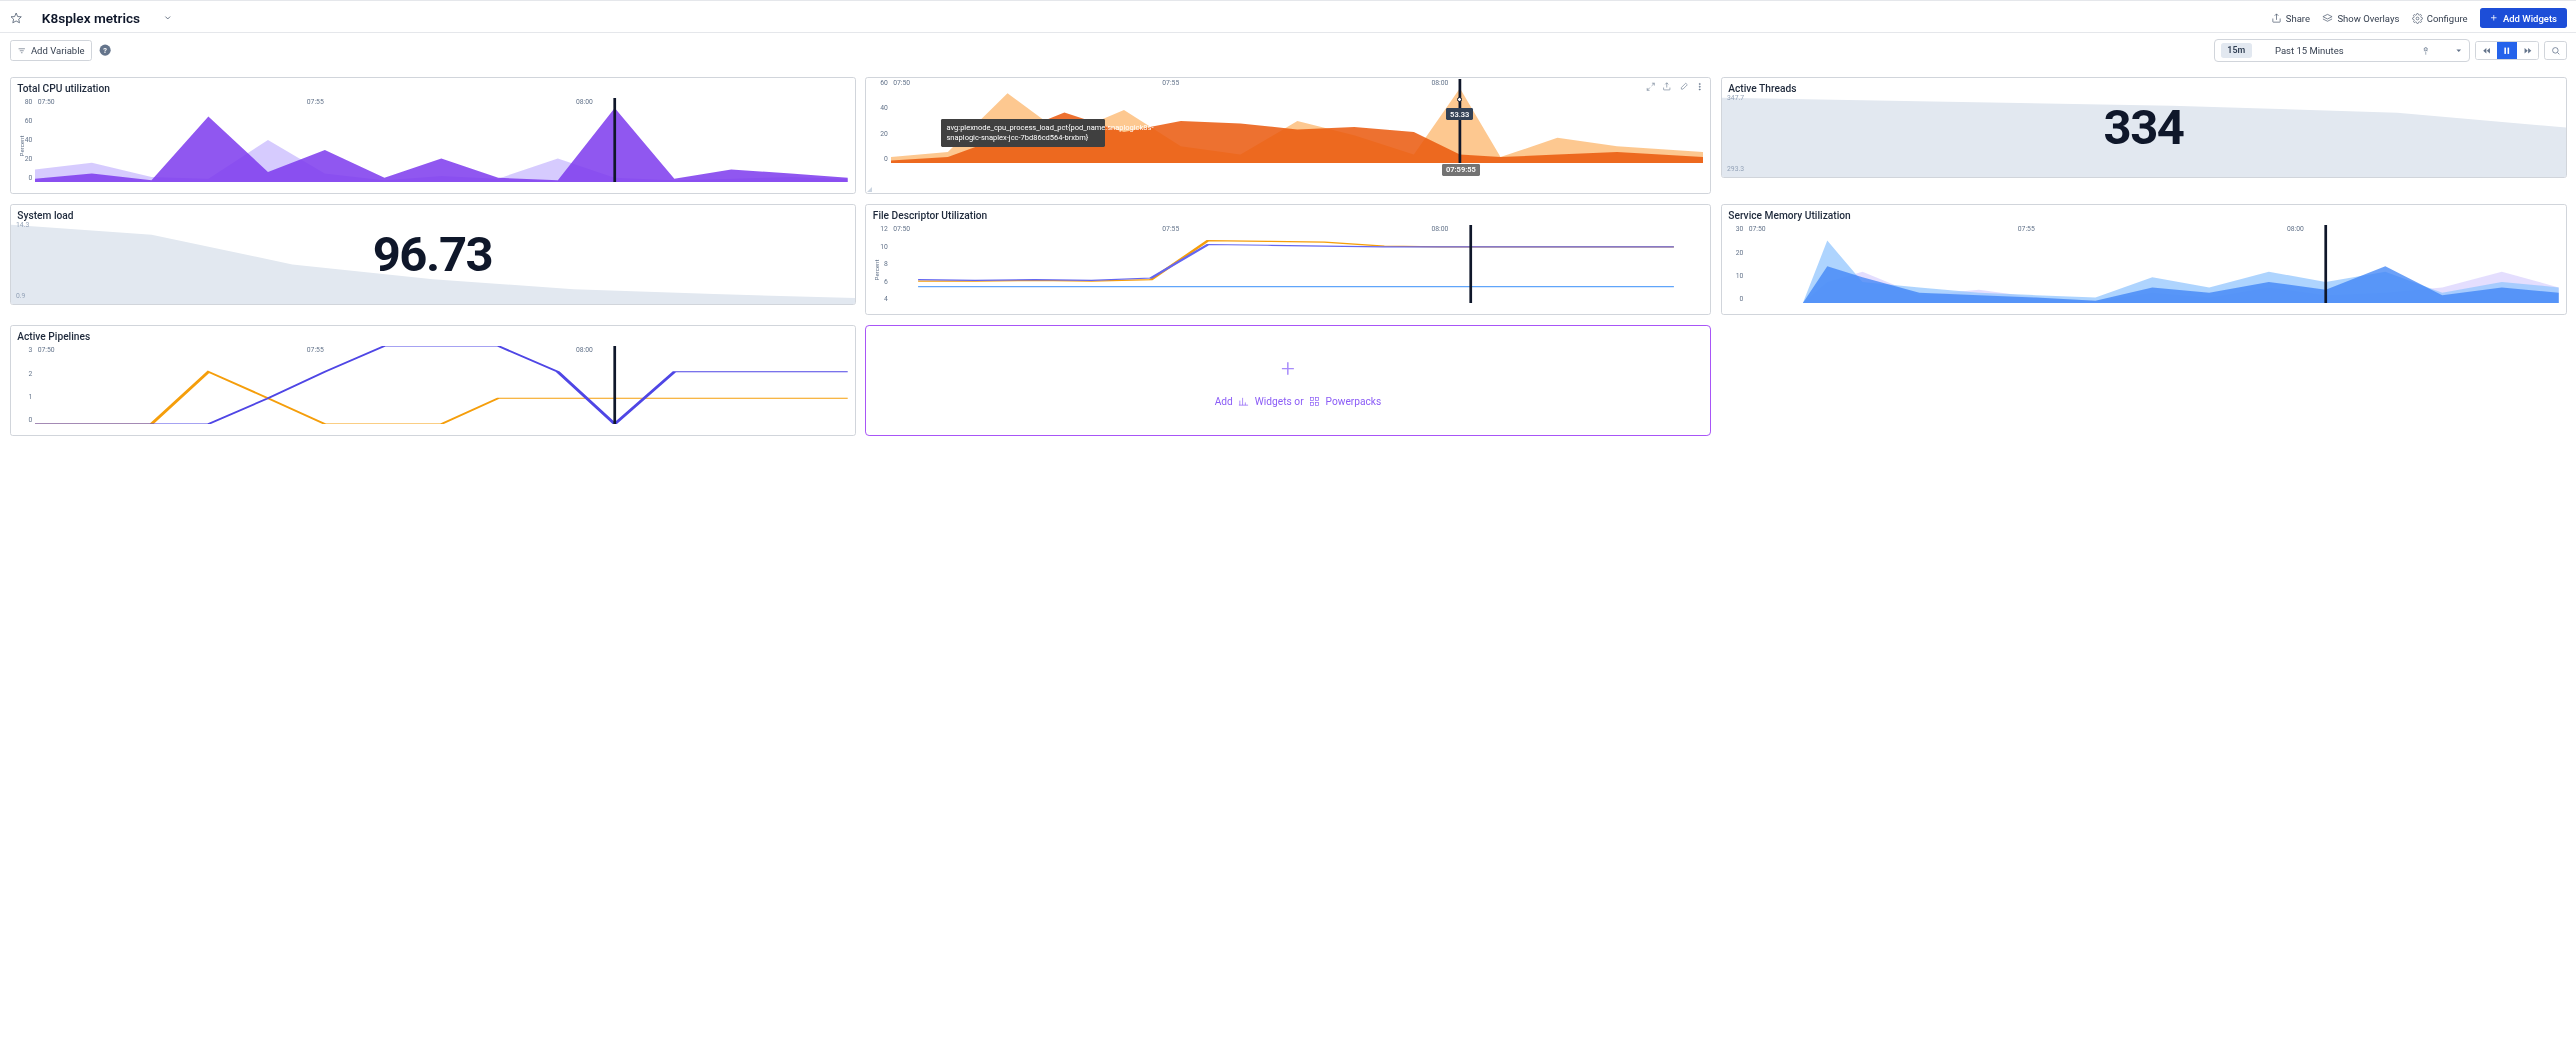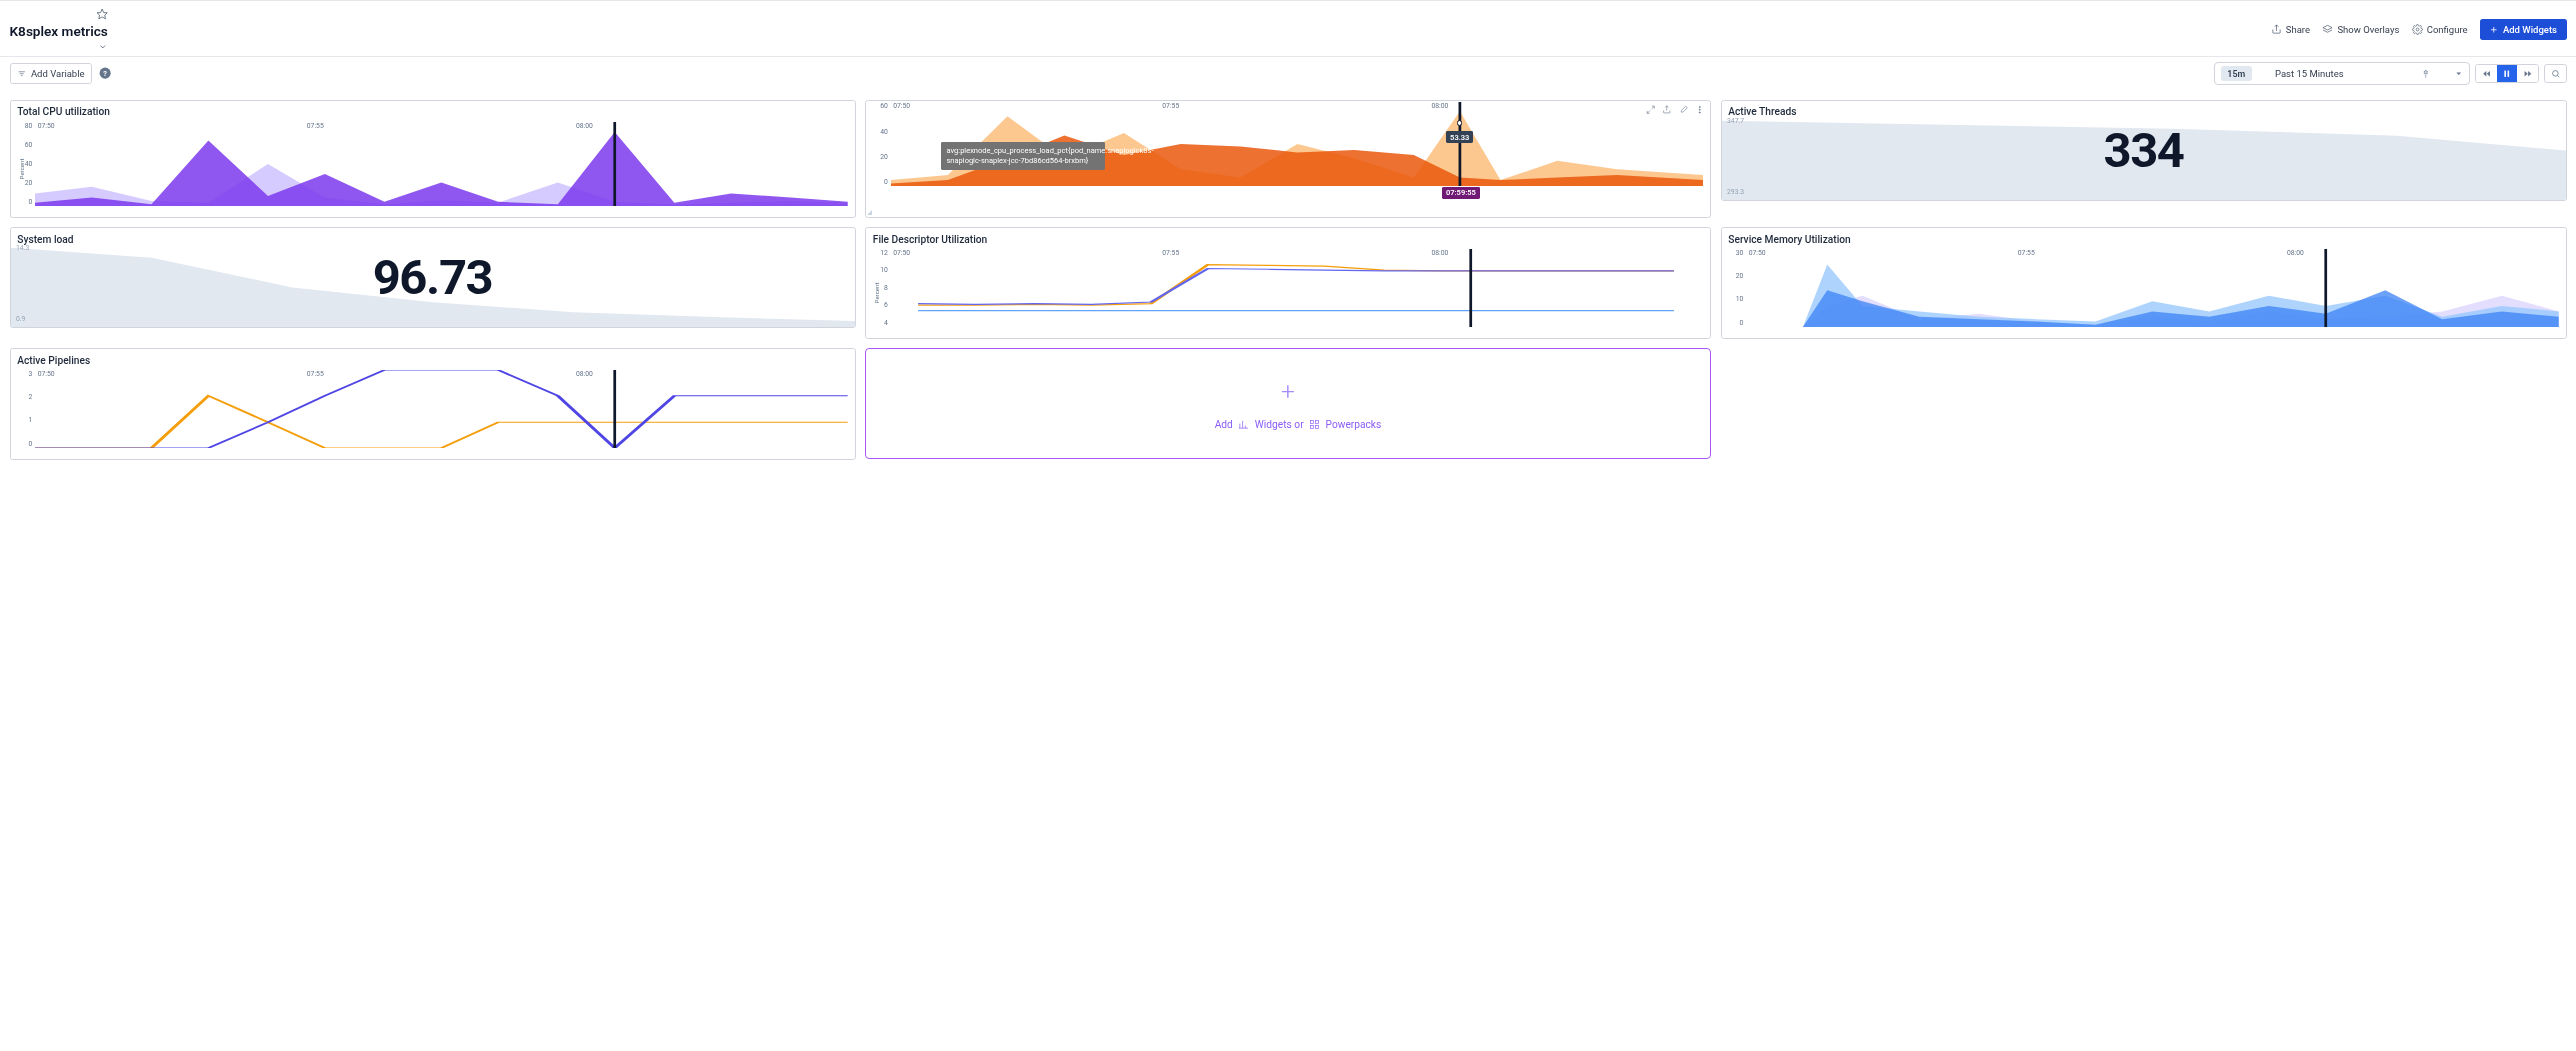--- a/index.html
+++ b/index.html
@@ -1,20 +1,20 @@
 <!DOCTYPE html>
 <html style="font-size:11px"><head>
 <meta charset="utf-8">
 <style>
 * { box-sizing: border-box; margin: 0; padding: 0; font-family: -apple-system, BlinkMacSystemFont, "Segoe UI", Roboto, Helvetica, Arial, sans-serif; }
 body { background: #fff; color: #0f172a; font-size: 9.5px; }
 
 
 .header { display: flex; align-items: center; justify-content: space-between; padding: 6.8px 9.5px 4.1px 9.5px; border-bottom: 0.7px solid #e5e7eb; border-top: 0.7px solid #e5e7eb; }
-.header-left { display: flex; align-items: flex-end; gap: 3px; flex-direction: column; }
+.header-left { display: flex; align-items: center; gap: 20px; }
 .star-icon { width: 12.3px; height: 12.3px; stroke: #475569; fill: none; stroke-width: 1.5; cursor: pointer; }
 .title { font-size: 13.6px; font-weight: 600; color: #0f172a; }
 .chevron { width: 9.5px; height: 9.5px; stroke: #475569; stroke-width: 2; fill: none; cursor: pointer; margin-left: 2.7px; }
 .header-right { display: flex; align-items: center; gap: 12.3px; }
 .hdr-btn { display: flex; align-items: center; gap: 4.1px; color: #374151; cursor: pointer; font-size: 9.5px; }
 .hdr-btn svg { width: 11px; height: 11px; stroke: #475569; fill: none; stroke-width: 1.5; }
 .add-widgets { background: #1d4ed8; color: #fff; padding: 4.8px 9.5px; border-radius: 2.7px; display: flex; align-items: center; gap: 4.1px; cursor: pointer; font-weight: 500; }
 .add-widgets svg { stroke: #fff; fill: none; stroke-width: 2; width: 9.5px; height: 9.5px; }
 
 
@@ -55,23 +55,23 @@
 
 
 .bignum-panel { height: 101px; position: relative; }
 .bignum { position: absolute; inset: 0; display: flex; align-items: center; justify-content: center; font-size: 49px; font-weight: 700; color: #0f172a; letter-spacing: -1.4px; }
 .spark-bg { position: absolute; inset: 0; }
 .spark-bg svg { width: 100%; height: 100%; }
 .side-label-top { position: absolute; top: 16.4px; left: 5.5px; font-size: 6.8px; color: #94a3b8; }
 .side-label-bot { position: absolute; bottom: 4.1px; left: 5.5px; font-size: 6.8px; color: #94a3b8; }
 
 
-.tooltip { position: absolute; background: #737373; color: #fff; font-size: 7.5px; padding: 4.1px 5.5px; border-radius: 1.4px; max-width: 164px; line-height: 1.3; z-index: 5; }
+.tooltip { position: absolute; background: #404040; color: #fff; font-size: 7.5px; padding: 4.1px 5.5px; border-radius: 1.4px; max-width: 164px; line-height: 1.3; z-index: 5; }
 .tooltip-val { position: absolute; background: #334155; color: #fff; font-size: 7.5px; padding: 1.4px 4.1px; border-radius: 1.4px; font-weight: 600; z-index: 5; }
-.tooltip-time { position: absolute; background: #701a75; color: #fff; font-size: 7.5px; padding: 1.4px 4.1px; border-radius: 1.4px; font-weight: 600; z-index: 5; }
+.tooltip-time { position: absolute; background: #737373; color: #fff; font-size: 7.5px; padding: 1.4px 4.1px; border-radius: 1.4px; font-weight: 600; z-index: 5; }
 .tooltip-dot { position: absolute; width: 5.5px; height: 5.5px; border: 1.4px solid #0f172a; border-radius: 50%; background: #fff; z-index: 6; }
 
 
 .placeholder { border: 1px solid #a855f7; border-radius: 4.1px; height: 111px; display: flex; flex-direction: column; align-items: center; justify-content: center; gap: 12.3px; color: #8b5cf6; }
 .placeholder .plus { font-size: 24.5px; color: #a78bfa; font-weight: 300; }
 .placeholder .row { display: flex; align-items: center; gap: 5.5px; font-size: 10.2px; margin-left: 20px; }
 .placeholder .row svg { width: 11px; height: 11px; stroke: #8b5cf6; fill: none; stroke-width: 1.5; }
 
 
 .resize-tri { position: absolute; bottom: 1.4px; left: 1.4px; width: 0; height: 0; border-left: 5.5px solid #cbd5e1; border-top: 5.5px solid transparent; transform: rotate(-90deg); }

